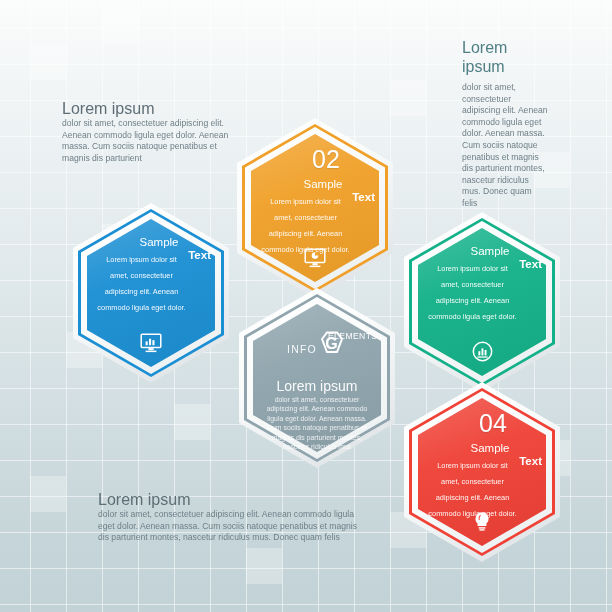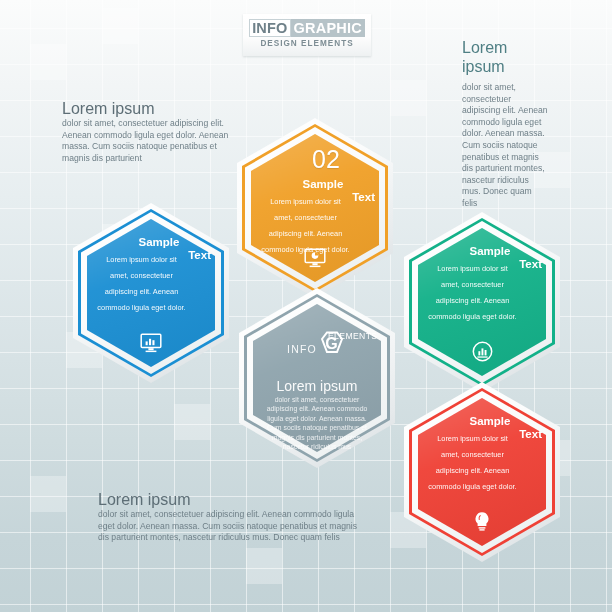--- a/index.html
+++ b/index.html
@@ -162,21 +162,21 @@
     margin-left: 22px;
     text-shadow: 0 1px 1px rgba(0,0,0,0.12);
   }
   .st-row {
     position: relative;
     height: 15px;
     margin-top: 5px;
   }
   .st-sample {
     font-size: 11.5px;
-    font-weight: bold;
+    font-weight: normal;
     margin-left: 16px;
     display: block;
     line-height: 13px;
   }
   .st-text {
     position: absolute;
     right: 4px;
     top: 13px;
     font-size: 11.5px;
     font-weight: bold;
@@ -253,24 +253,20 @@
     <div class="gb" style="left:462px; top:224px; width:36px; height:36px;"></div>
     <div class="gb" style="left:66px;  top:332px; width:36px; height:36px;"></div>
     <div class="gb" style="left:30px;  top:476px; width:36px; height:36px;"></div>
     <div class="gb" style="left:174px; top:404px; width:36px; height:36px;"></div>
     <div class="gb" style="left:390px; top:512px; width:36px; height:36px;"></div>
     <div class="gb" style="left:246px; top:548px; width:36px; height:36px;"></div>
     <div class="gb" style="left:534px; top:440px; width:36px; height:36px;"></div>
     <div class="gb" style="left:102px; top:224px; width:36px; height:36px;"></div>
   </div>
 
-  <div id="banner">
-    <div id="banner-title"><span class="seg-a">INFO</span><span class="seg-b">GRAPHIC</span></div>
-    <div id="banner-sub">DESIGN ELEMENTS</div>
-  </div>
 
   <div id="copy-topleft">
     <div class="copy-h">Lorem ipsum</div>
     <div class="copy-b">dolor sit amet, consectetuer adipiscing elit. Aenean commodo ligula eget dolor. Aenean massa. Cum sociis natoque penatibus et magnis dis parturient</div>
   </div>
 
   <div id="copy-right">
     <div class="copy-h">Lorem ipsum</div>
     <div class="copy-b" style="margin-top:6px;">dolor sit amet, consectetuer adipiscing elit. Aenean commodo ligula eget dolor. Aenean massa. Cum sociis natoque penatibus et magnis dis parturient montes, nascetur ridiculus mus. Donec quam felis</div>
   </div>
@@ -371,20 +367,21 @@
       <div id="center-b">dolor sit amet, consectetuer adipiscing elit. Aenean commodo ligula eget dolor. Aenean massa. Cum sociis natoque penatibus et magnis dis parturient montes, nascetur ridiculus mus</div>
     </div>
   </div>
 
   <div class="hexwrap" id="hex-04" style="left:404px; top:382px;">
     <div class="hex plate"></div>
     <div class="hex ring" style="background:#ef4136;"></div>
     <div class="hex gap"></div>
     <div class="hex face" style="background:#ef4136;"></div>
     <div class="hex-content">
+      <div class="hex-num">04</div>
       <div class="st-row">
         <span class="st-sample">Sample</span>
         <span class="st-text">Text</span>
       </div>
       <div class="hex-body">Lorem ipsum dolor sit amet, consectetuer adipiscing elit. Aenean commodo ligula eget dolor.</div>
       <div class="hex-icon">
         <svg width="20" height="21" viewBox="0 0 20 21">
           <path d="M10 1.2 A6.6 6.6 0 0 0 5.6 12.6 L5.6 15 L14.4 15 L14.4 12.6 A6.6 6.6 0 0 0 10 1.2 Z" fill="#ffffff"></path>
           <rect x="6.6" y="16.2" width="6.8" height="1.4" fill="#ffffff"></rect>
           <rect x="7.4" y="18.2" width="5.2" height="1.4" fill="#ffffff"></rect>

